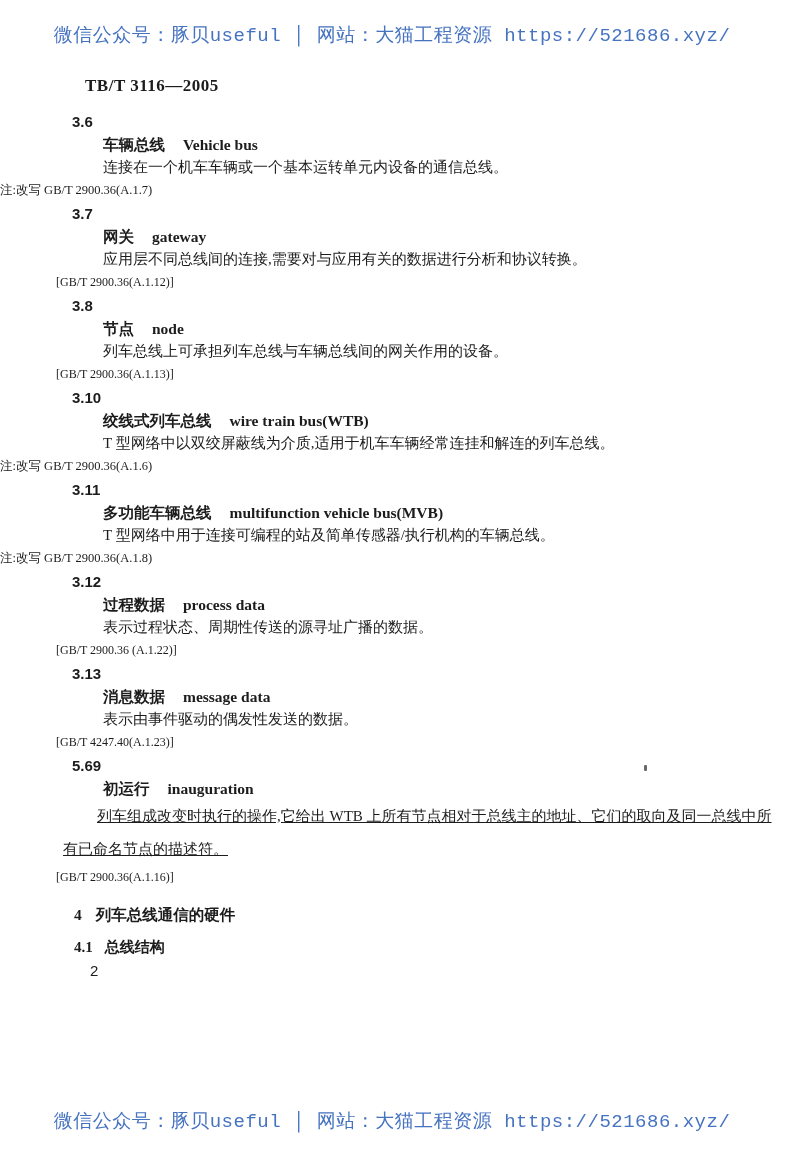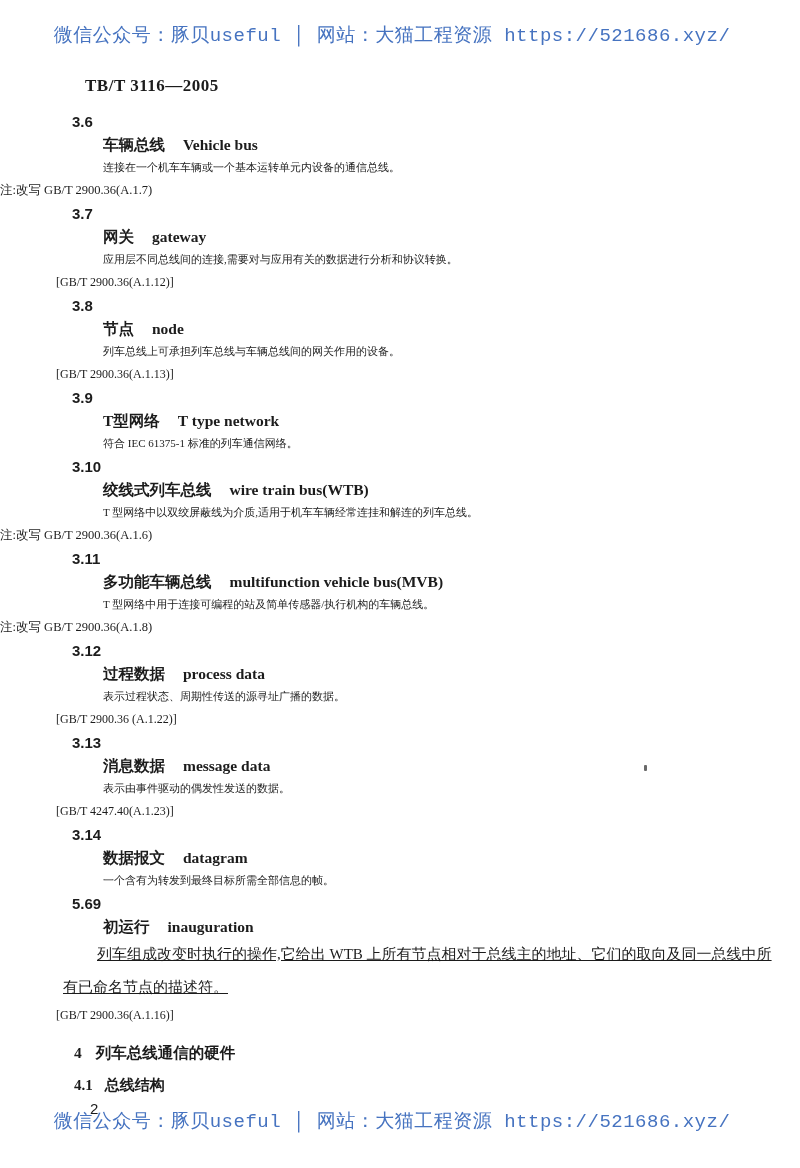--- a/index.html
+++ b/index.html
@@ -43,21 +43,21 @@
   }
   .line { line-height: 23px; height: 23px; white-space: nowrap; }
   .num {
     margin-left: 72px;
     font-weight: bold;
     font-size: 15px;
     font-family: "Liberation Sans", "DejaVu Sans", sans-serif;
   }
   .term { margin-left: 103px; font-size: 15.5px; font-weight: bold; }
   .term .en { margin-left: 18px; }
-  .body { margin-left: 103px; font-size: 11px; }
+  .body { margin-left: 103px; font-size: 15px; }
   .note { font-size: 12.5px; }
   .ref  { margin-left: 56px; font-size: 12px; }
   .body-wrap {
     margin-left: 63px;
     margin-right: 28px;
     text-indent: 34px;
     font-size: 15px;
     line-height: 33px;
     white-space: normal;
     text-decoration: underline;
@@ -126,25 +126,20 @@
       <div class="line ref">[GB/T 2900.36(A.1.12)]</div>
     </div>
 
     <div>
       <div class="line num">3.8</div>
       <div class="line term"><span>节点</span><span class="en">node</span></div>
       <div class="line body">列车总线上可承担列车总线与车辆总线间的网关作用的设备。</div>
       <div class="line ref">[GB/T 2900.36(A.1.13)]</div>
     </div>
 
-    <div>
-      <div class="line num">3.9</div>
-      <div class="line term"><span>T型网络</span><span class="en">T type network</span></div>
-      <div class="line body">符合 IEC 61375-1 标准的列车通信网络。</div>
-    </div>
 
     <div>
       <div class="line num">3.10</div>
       <div class="line term"><span>绞线式列车总线</span><span class="en">wire train bus(WTB)</span></div>
       <div class="line body">T 型网络中以双绞屏蔽线为介质,适用于机车车辆经常连挂和解连的列车总线。</div>
       <div class="line note">注:改写 GB/T 2900.36(A.1.6)</div>
     </div>
 
     <div>
       <div class="line num">3.11</div>
@@ -160,25 +155,20 @@
       <div class="line ref">[GB/T 2900.36 (A.1.22)]</div>
     </div>
 
     <div>
       <div class="line num">3.13</div>
       <div class="line term"><span>消息数据</span><span class="en">message data</span></div>
       <div class="line body">表示由事件驱动的偶发性发送的数据。</div>
       <div class="line ref">[GB/T 4247.40(A.1.23)]</div>
     </div>
 
-    <div>
-      <div class="line num">3.14</div>
-      <div class="line term"><span>数据报文</span><span class="en">datagram</span></div>
-      <div class="line body">一个含有为转发到最终目标所需全部信息的帧。</div>
-    </div>
 
     <div>
       <div class="line num">5.69</div>
       <div class="line term"><span>初运行</span><span class="en">inauguration</span></div>
       <div class="body-wrap">列车组成改变时执行的操作,它给出 WTB 上所有节点相对于总线主的地址、它们的取向及同一总线中所有已命名节点的描述符。</div>
       <div class="line ref">[GB/T 2900.36(A.1.16)]</div>
     </div>
 
     <div class="line chapter"><span>4</span><span class="ttl">列车总线通信的硬件</span></div>
 

